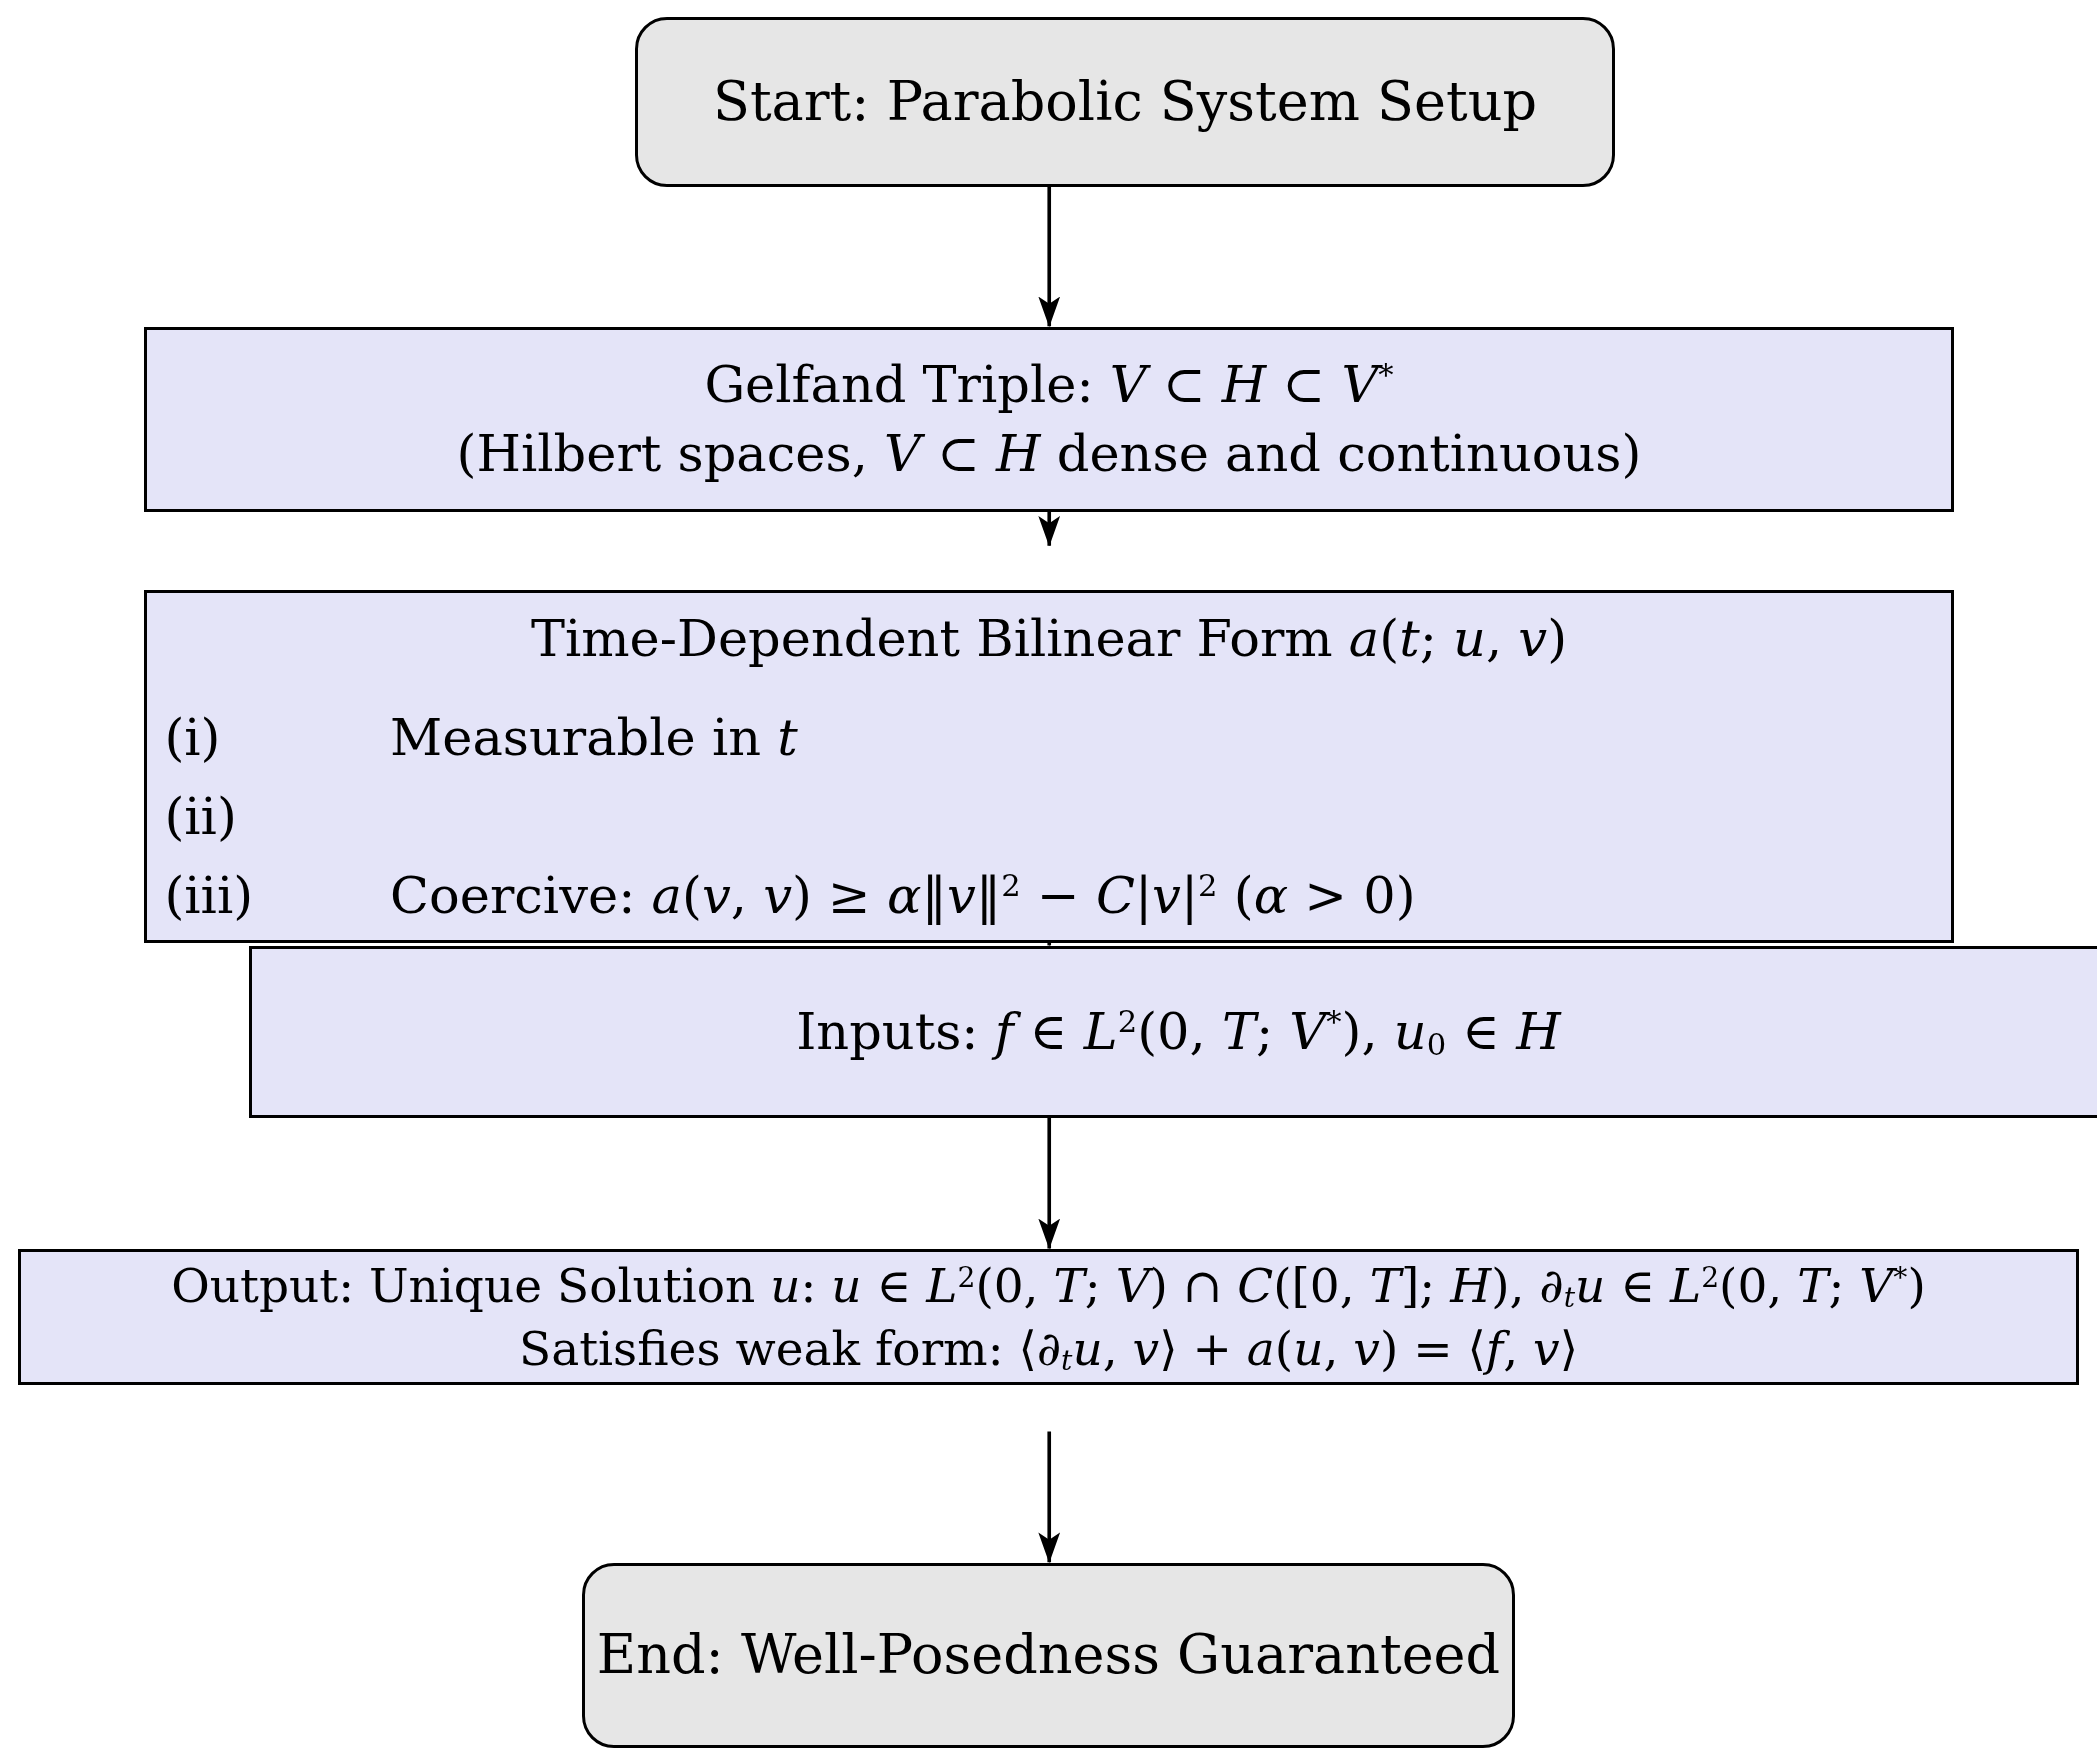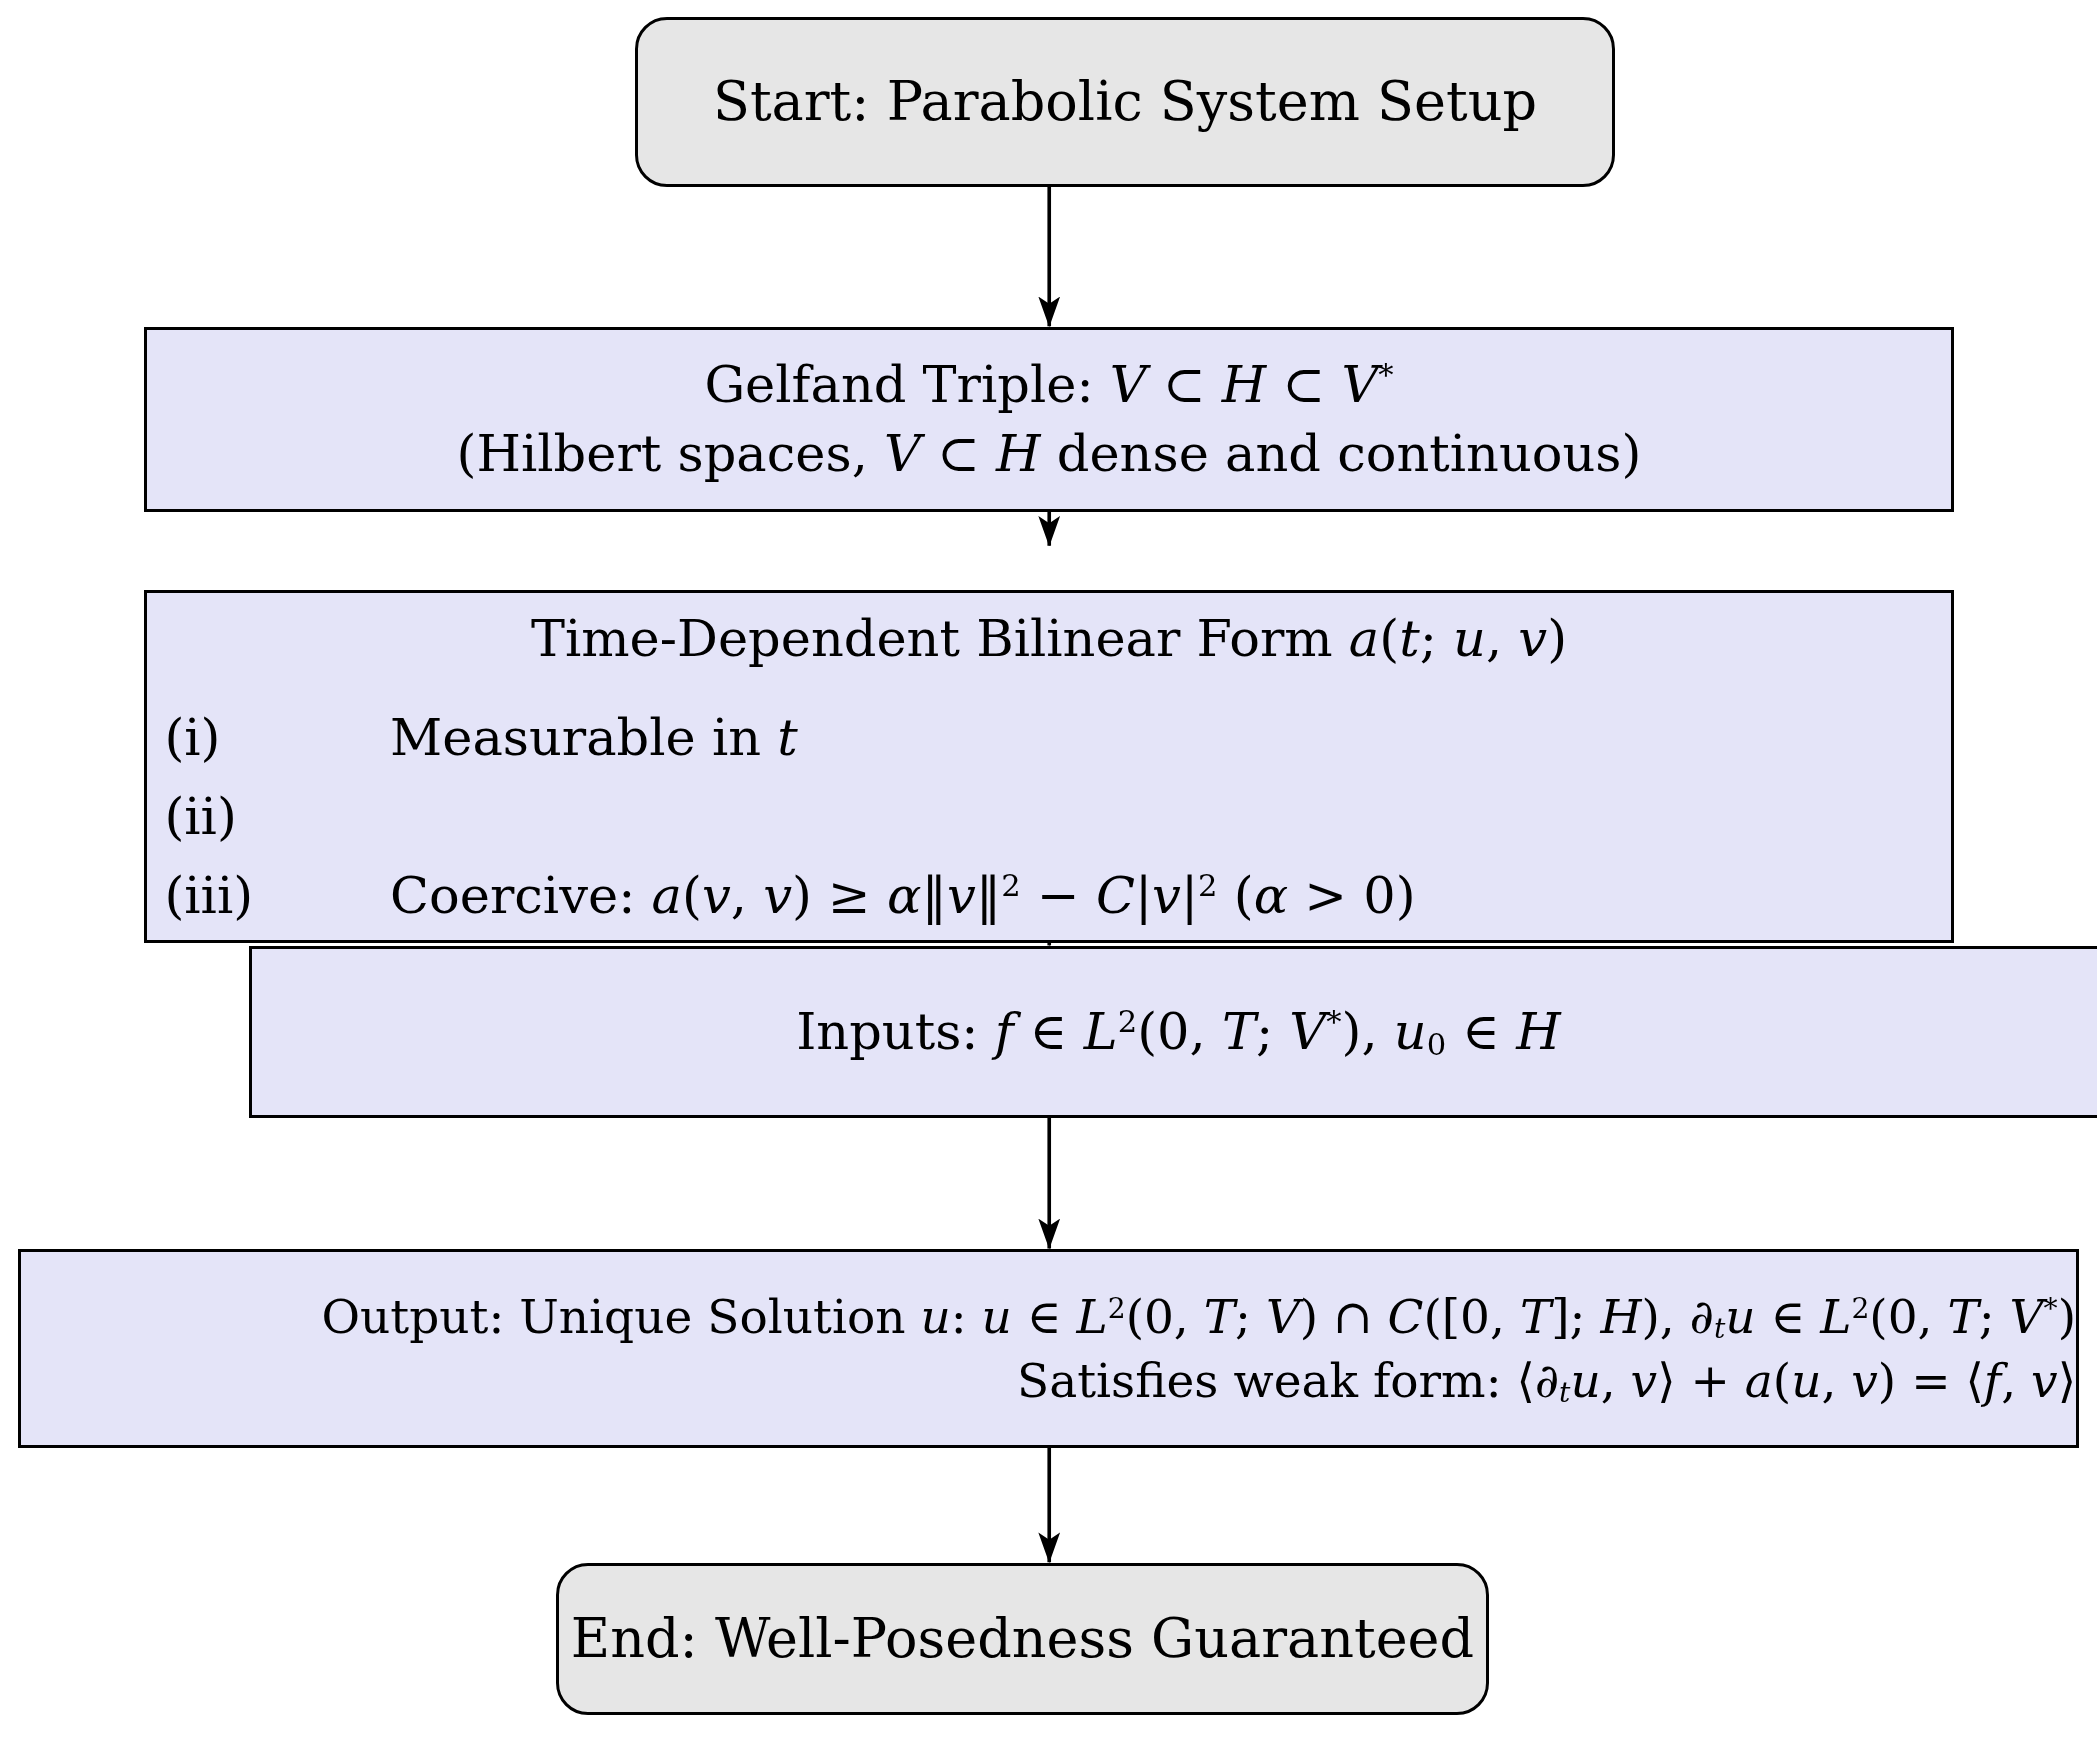--- a/index.html
+++ b/index.html
@@ -20,22 +20,22 @@
     background:var(--terminal-fill,#e6e6e6);
     border-radius:32px; font-size:54px; white-space:nowrap;
   }
   .process { background:var(--process-fill,#e4e4f8); font-size:51px; }
   .tline { white-space:nowrap; }
   #node-start   { left:635px;  top:17.4px;   width:980px; height:170px; }
   #node-gelfand { left:144px;  top:327px;  width:1810px; height:185px; }
   #node-bilinear{ left:144px;  top:547px;  width:1810px; height:353px;
                   justify-content:flex-start; align-items:stretch; padding:11.6px 0 0 0;margin-top:43px; }
   #node-inputs  { left:249px;  top:946px; width:1859px; height:172px; }
-  #node-output  { left:18px;   top:1249px; width:2061px; height:199px; font-size:47px;align-items:flex-end; }
-  #node-end     { left:556px;  top:1563px; width:933px; height:152px; }
+  #node-output  { left:18px;   top:1249px; width:2061px; height:136px; font-size:47px; }
+  #node-end     { left:582px;  top:1563px; width:933px; height:185px; }
   .bilinear-title { text-align:center; margin-bottom:20.3px; white-space:nowrap; }
   .blist { width:100%; }
   .brow { display:flex; margin:10.2px 0; }
   .blbl { width:243px; padding-left:17.4px; box-sizing:border-box; flex:0 0 auto; }
   .btxt { flex:1 1 auto; white-space:nowrap; }
   .mi  { font-style:italic; }
   .sup { font-size:60%; vertical-align:0.55em; line-height:0; }
   .sub { font-size:60%; vertical-align:-0.18em; line-height:0; }
 </style>
 </head>

